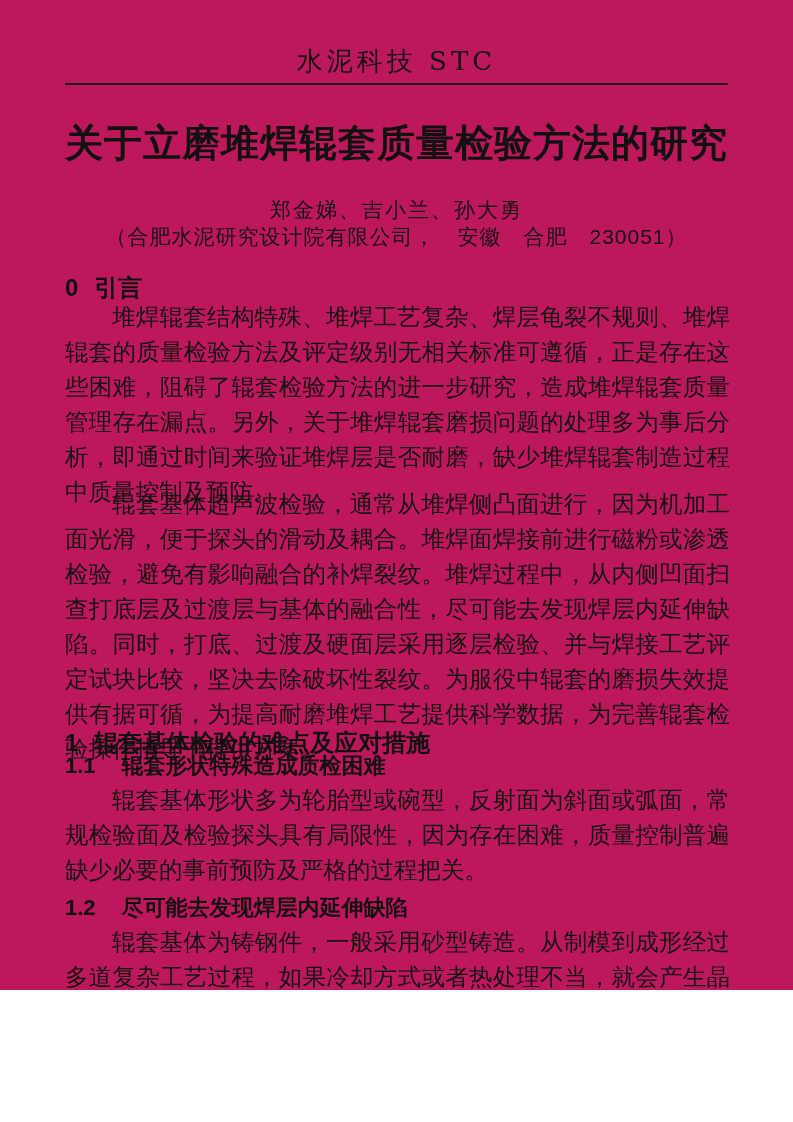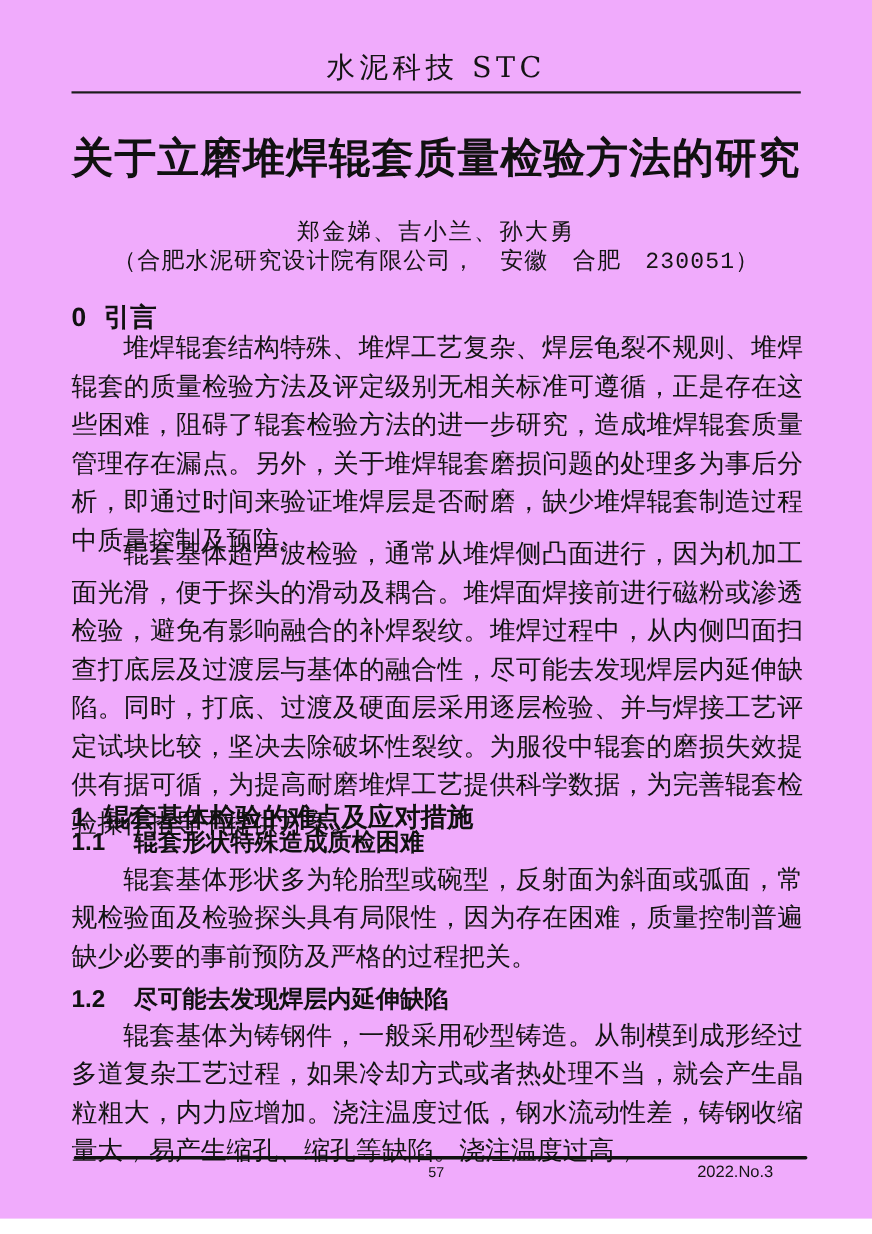--- a/index.html
+++ b/index.html
@@ -3,22 +3,22 @@
 <meta charset="utf-8">
 <style>
   html, body {
     margin: 0;
     padding: 0;
     background: #ffffff;
   }
   .page {
     position: relative;
     width: 793px;
-    height: 1108px;
-    background: #f0abfc;
+    height: 990px;
+    background: #be185d;
     color: #1a1a1a;
     overflow: hidden;
     font-family: "Liberation Serif", "DejaVu Serif", serif;
   }
   .journal-head {
     position: absolute;
     top: 44px;
     left: 0;
     width: 100%;
     text-align: center;
@@ -60,21 +60,21 @@
     color: #141414;
   }
   .affiliation {
     position: absolute;
     top: 223px;
     left: 0;
     width: 100%;
     text-align: center;
     font-size: 21px;
     letter-spacing: 1px;
-    font-family: Liberation Mono, monospace;
+    font-family: Liberation Sans, sans-serif;
     color: #141414;
   }
   .h2, .h3 {
     position: absolute;
     left: 65px;
     width: 665px;
     margin: 0;
     font-family: "Liberation Sans", "DejaVu Sans", sans-serif;
     font-weight: bold;
     color: #111111;

